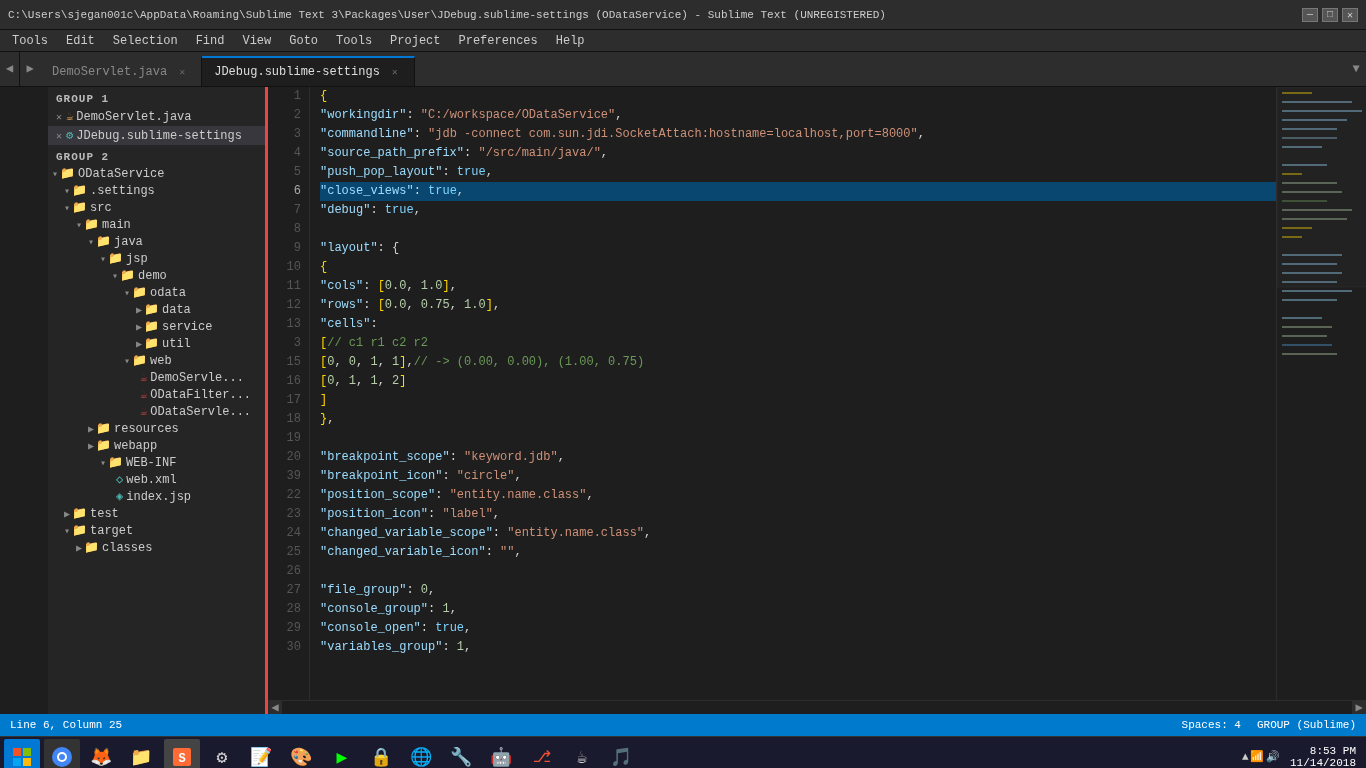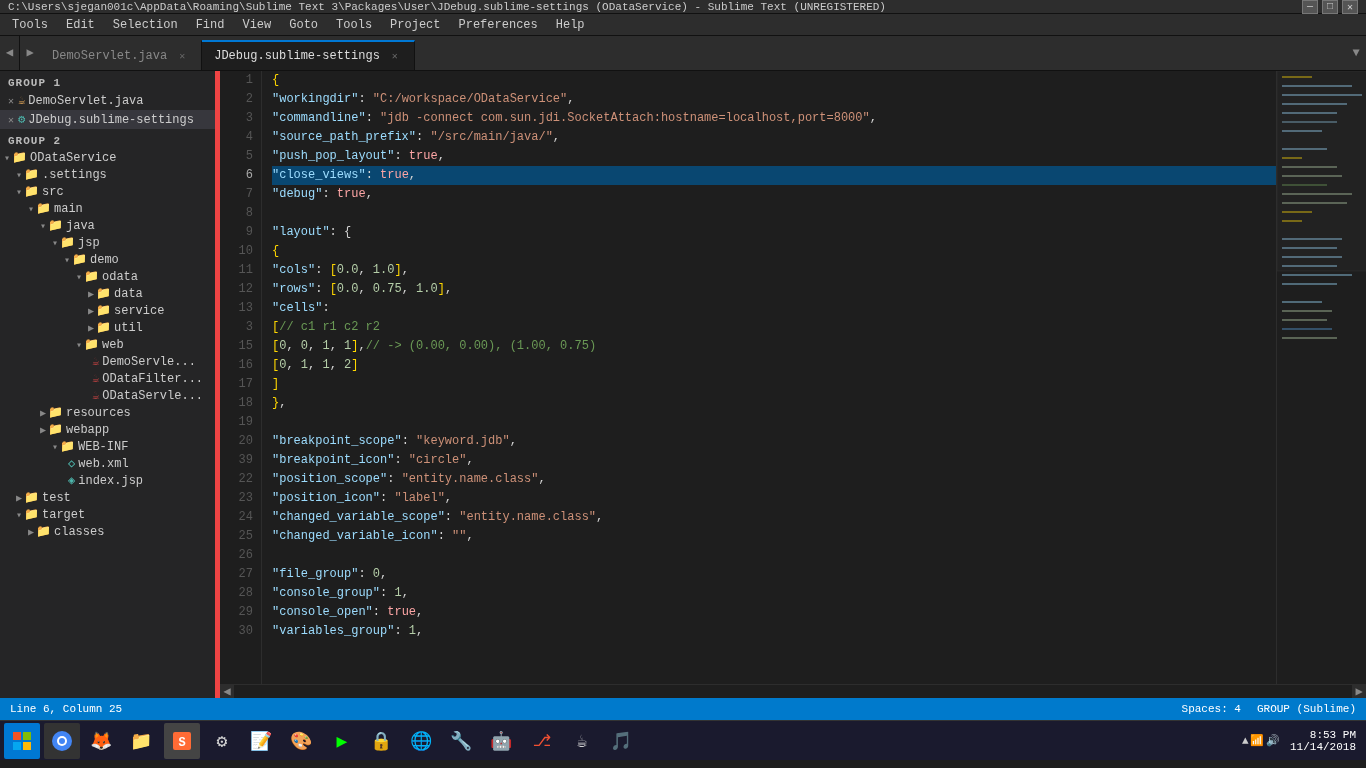--- a/index.html
+++ b/index.html
@@ -1,20 +1,20 @@
 <!DOCTYPE html>
 <html><head>
   <meta charset="utf-8">
   <style>
     * { margin: 0; padding: 0; box-sizing: border-box; }
     body { font-family: 'Consolas', 'Courier New', monospace; background: #1e1e1e; color: #d4d4d4; font-size: 12px; overflow: hidden; width: 1366px; height: 768px; }
 
     
     #title-bar {
-      height: 14px;
+      height: 30px;
       background: #2d2d2d;
       display: flex;
       align-items: center;
       justify-content: space-between;
       padding: 0 8px;
       color: #ccc;
       font-size: 11px;
       border-bottom: 1px solid #111;
     }
     #title-bar-controls { display: flex; gap: 4px; }
@@ -46,24 +46,25 @@
     
     #main-layout {
       display: flex;
       height: calc(768px - 22px - 22px - 22px - 40px - 22px);
     }
 
     
     #sidebar {
       width: 220px;
       background: #252526;
-      border-right: 5px solid #ef4444;
+      border-right: 3px solid #ef4444;
       overflow-y: auto;
       flex-shrink: 0;
       font-size: 12px;
+      margin-left: 48px;
     }
     #sidebar::-webkit-scrollbar { width: 6px; }
     #sidebar::-webkit-scrollbar-thumb { background: #555; }
 
     .sidebar-group-label {
       color: #bbb;
       font-size: 11px;
       font-weight: bold;
       padding: 6px 8px 2px 8px;
       letter-spacing: 1px;
@@ -199,21 +200,21 @@
     #code-content::-webkit-scrollbar-thumb { background: #424242; }
     #code-content::-webkit-scrollbar-track { background: #1e1e1e; }
 
     .code-line { height: 19px; white-space: pre; display: flex; align-items: center; }
     .code-line.highlighted { background: #094771; }
 
     .c-brace { color: #ffd700; }
     .c-key { color: #9cdcfe; }
     .c-str { color: #ce9178; }
     .c-num { color: #b5cea8; }
-    .c-bool { color: #fca5a5; }
+    .c-bool { color: #7dd3fc; }
     .c-comment { color: #6a9955; }
     .c-punct { color: #d4d4d4; }
     .c-colon { color: #d4d4d4; }
 
     
     #editor-scrollbar-h {
       height: 14px;
       background: #1e1e1e;
       border-top: 1px solid #2d2d2d;
       display: flex;

